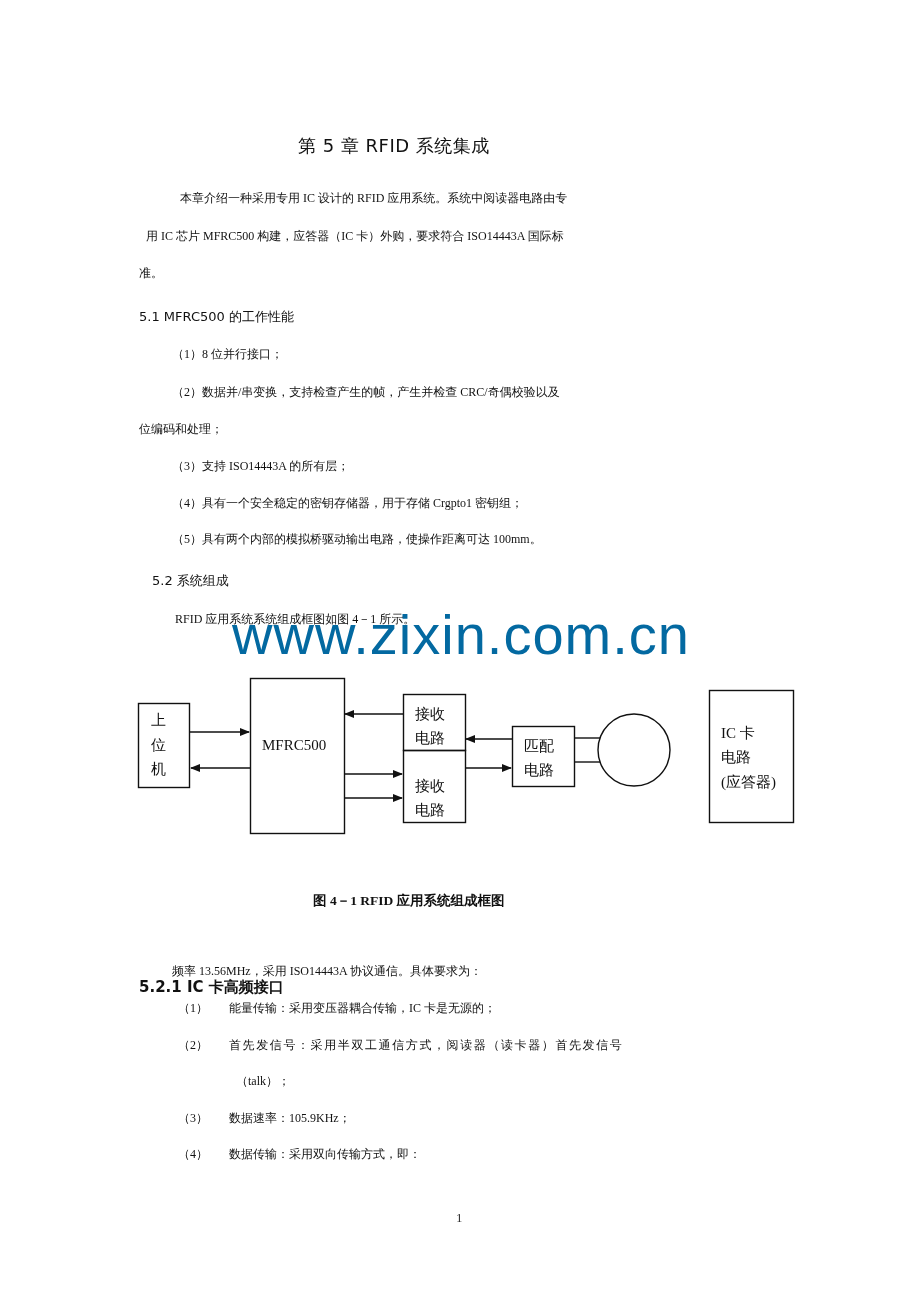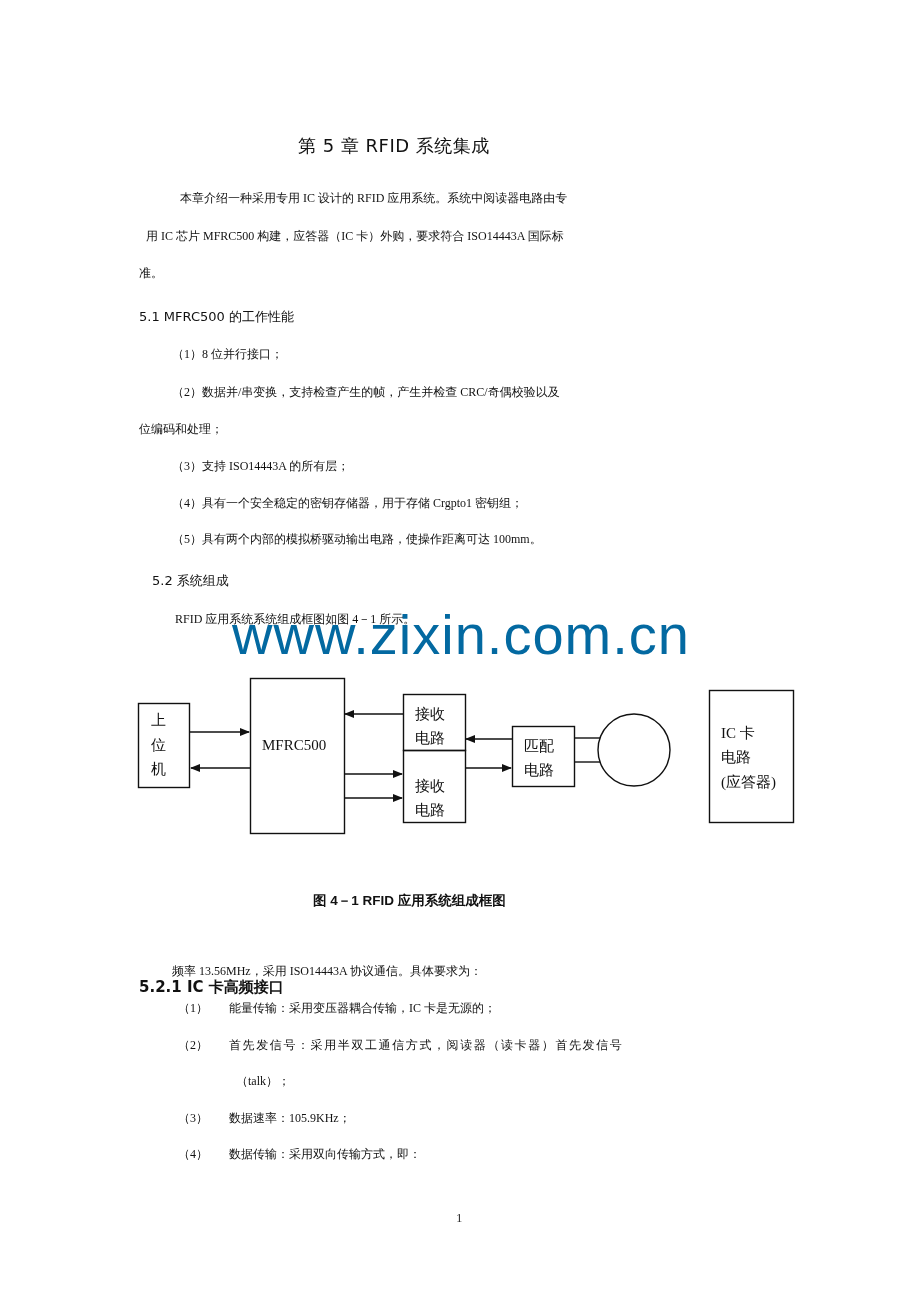--- a/index.html
+++ b/index.html
@@ -3,21 +3,21 @@
 <meta charset="utf-8">
 <style>
   html, body { margin: 0; padding: 0; background: #ffffff; }
   body { width: 920px; height: 1302px; position: relative; overflow: hidden;
          font-family: "Liberation Serif", "DejaVu Serif", serif; color: #111; }
   .abs { position: absolute; white-space: nowrap; }
   .title { font-family: "DejaVu Sans", "Liberation Sans", sans-serif; font-size: 18px; left: 298px; top: 134px; letter-spacing: 0.5px; }
   .h2 { font-family: "DejaVu Sans", "Liberation Sans", sans-serif; font-size: 13px; }
   .h3 { font-family: "DejaVu Sans", "Liberation Sans", sans-serif; font-size: 15px; font-weight: bold; margin-top: 48px; }
   .body { font-size: 12px; }
-  .caption { font-family: Liberation Sans, sans-serif; font-size: 13.5px; font-weight: bold; left: 313px; top: 892px; }
+  .caption { font-family: Liberation Serif, serif; font-size: 13.5px; font-weight: bold; left: 313px; top: 892px; }
   .watermark { font-family: "Liberation Sans", "DejaVu Sans", sans-serif; font-size: 56px; color: #0369a1; left: 232px; top: 602px; letter-spacing: 1px; z-index: 0; }
   .content { z-index: 1; }
   svg text { font-family: "Liberation Serif", "DejaVu Serif", serif; font-size: 15px; fill: #111; }
   .pagenum { font-size: 13px; left: 456px; top: 1210px; color: #333; }
 </style>
 </head>
 <body>
 
 <div class="abs watermark">www.zixin.com.cn</div>
 

